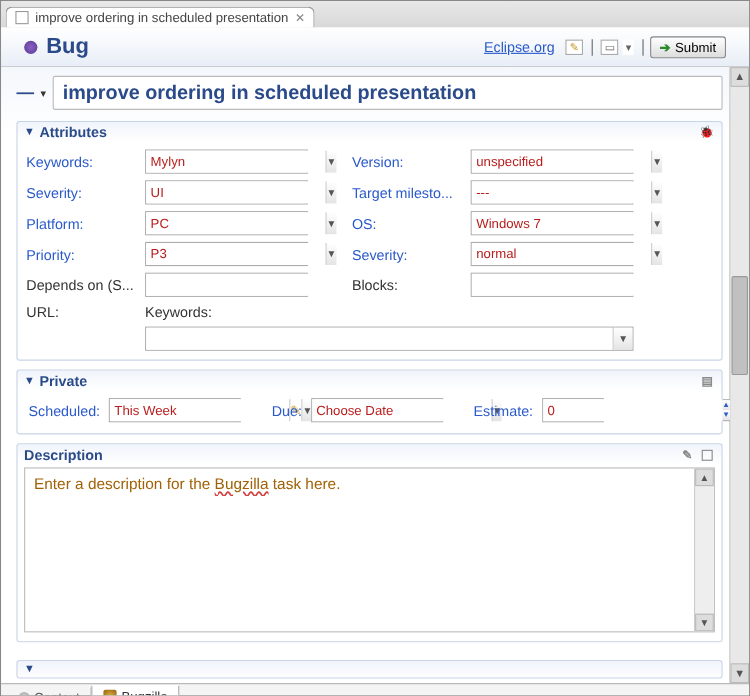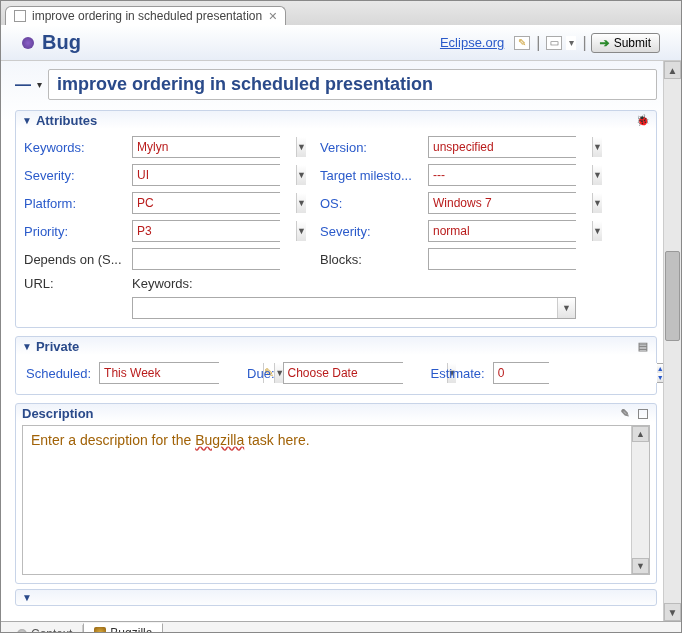--- a/index.html
+++ b/index.html
@@ -194,21 +194,21 @@
       <div class="combo" style="width:56px;">
             <input type="text" id="est" value="0" style="">
             <div class="spinner">
               <div>▲</div>
               <div>▼</div>
             </div>
           </div>
     </div>
   </div>
 
-  <div class="section" style="margin-bottom:5px;">
+  <div class="section" style="margin-bottom:16px;">
     <div class="section-head">
       <span>Description</span>
       <span class="spacer"></span>
       <span class="tool-icon pencil-tool">✎</span>
       <span class="tool-icon">
             <span class="maximize-tool"></span>
           </span>
     </div>
     <div class="desc-box">
       <div class="desc-text">

